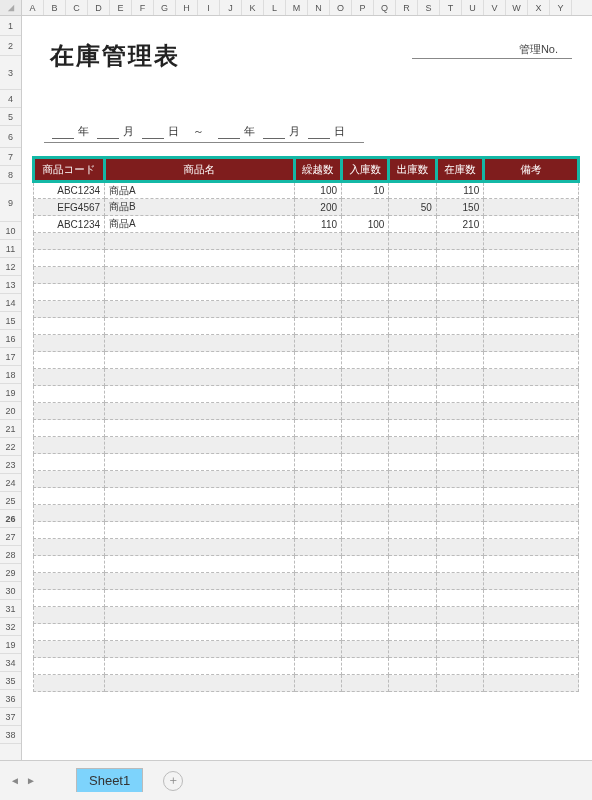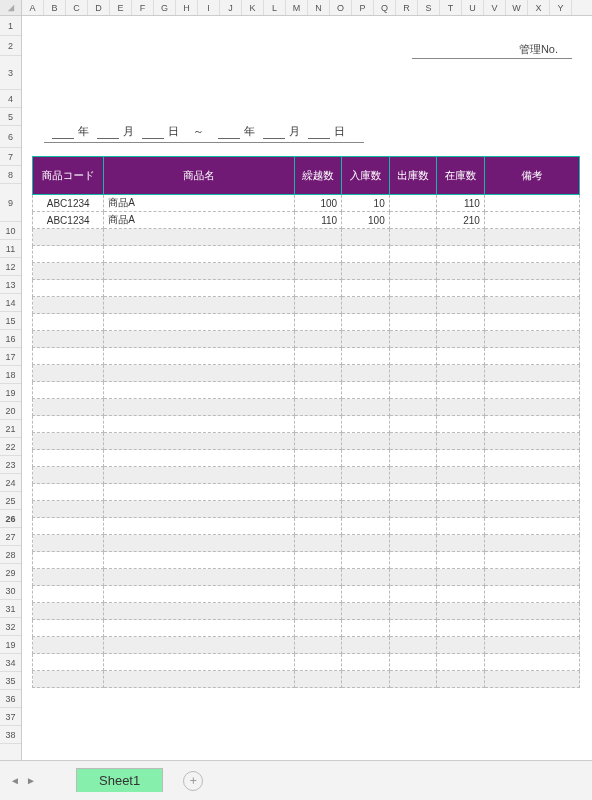--- a/index.html
+++ b/index.html
@@ -114,40 +114,40 @@
 
   
   .inv-table {
     position: absolute;
     left: 10px; top: 140px;
     width: 548px;
     border-collapse: collapse;
     font-size: 10px;
   }
   .inv-table th {
-    background: #701a75;
+    background: #7f1d1d;
     color: #fff;
     font-weight: 500;
     padding: 0;
-    height: 38px;
-    border: 1px solid #14b8a6;
+    height: 24px;
+    border: 3px solid #14b8a6;
     font-size: 10.5px;
   }
   .inv-table td {
     height: 17px;
     border-top: 1px dashed #bbb;
     border-bottom: 1px dashed #bbb;
     border-left: 1px dashed #bbb;
     border-right: 1px dashed #bbb;
     padding: 0 4px;
     background: #fff;
   }
   .inv-table tr.alt td { background: #eeeeee; }
   .inv-table td.num { text-align: right; }
-  .inv-table td.code { text-align: center; }
+  .inv-table td.code { text-align: right; }
 
   .col-code  { width: 66px; }
   .col-name  { width: 176px; }
   .col-n     { width: 44px; }
   .col-note  { width: 88px; }
 
   
   .footer {
     position: absolute;
     left: 0; bottom: 0;
@@ -163,24 +163,24 @@
     padding: 0 8px;
   }
   .nav-arrows .arrow {
     width: 14px; height: 14px;
     display: flex; align-items: center; justify-content: center;
     color: #888;
     font-size: 10px;
     cursor: pointer;
   }
   .tab {
-    background: #86efac;
+    background: #7dd3fc;
     border: 1px solid #bbb;
     border-bottom: none;
-    padding: 4px 22px;
+    padding: 4px 12px;
     font-size: 13px;
     color: #333;
     margin-left: 30px;
     border-radius: 0 0 0 0;
     position: relative;
     top: -1px;
   }
   .addtab {
     width: 20px; height: 20px;
     margin-left: 20px;
@@ -268,20 +268,21 @@
       <div class="row-cell" style="height: 18px;">34</div>
       <div class="row-cell" style="height: 18px;">35</div>
       <div class="row-cell" style="height: 18px;">36</div>
       <div class="row-cell" style="height: 18px;">37</div>
       <div class="row-cell" style="height: 18px;">38</div>
       <div class="row-cell" style="height: 18px; margin-top: 20px;">39</div>
     </div>
 
   <div class="sheet">
 
+    <div class="title">在庫管理表</div>
     <div class="mgmt-label">管理No.</div>
     <div class="mgmt-line"></div>
 
     <div class="date-range">
       <span class="date-slot">
           <span class="date-underline"></span>
           <span>年</span>
         </span>
       <span class="date-slot">
           <span class="date-underline"></span>
@@ -331,20 +332,29 @@
       <tbody id="inv-body">
           <tr>
             <td class="code">ABC1234</td>
             <td>商品A</td>
             <td class="num">100</td>
             <td class="num">10</td>
             <td class="num"></td>
             <td class="num">110</td>
             <td></td>
           </tr>
+          <tr class="alt">
+            <td class="code">EFG4567</td>
+            <td>商品B</td>
+            <td class="num">200</td>
+            <td class="num"></td>
+            <td class="num">50</td>
+            <td class="num">150</td>
+            <td></td>
+          </tr>
           <tr>
             <td class="code">ABC1234</td>
             <td>商品A</td>
             <td class="num">110</td>
             <td class="num">100</td>
             <td class="num"></td>
             <td class="num">210</td>
             <td></td>
           </tr>
           <tr class="alt">

